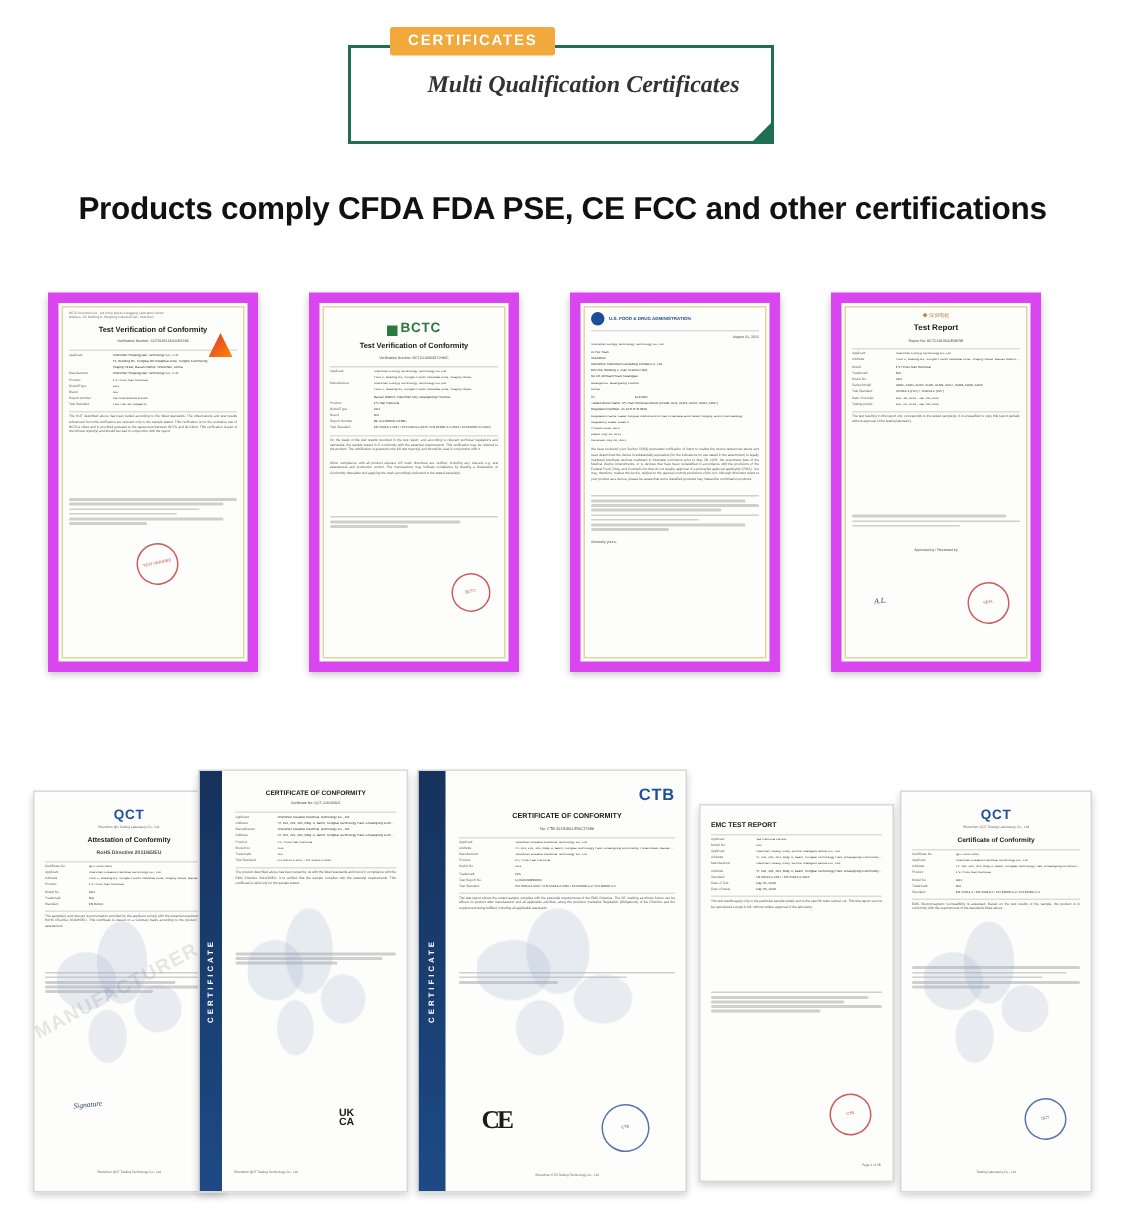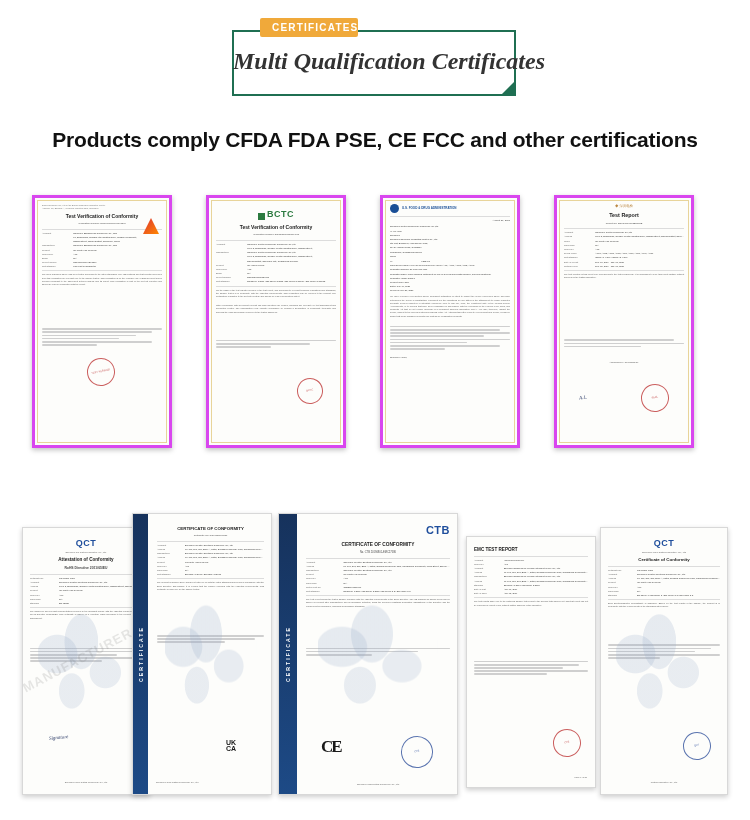--- a/index.html
+++ b/index.html
@@ -44,34 +44,34 @@
   }
   .banner-tab {
     position: absolute;
     left: 28px;
     top: 0px;
     background: #f0a93a;
     color: #ffffff;
     font-size: 10px;
     letter-spacing: 1.2px;
     font-weight: bold;
-    padding: 4px 0 4px 12px;
+    padding: 4px 12px 4px 12px;
     border-radius: 2px;
     white-space: nowrap;
   }
   .banner-title {
     position: absolute;
     left: 0;
     top: 30px;
     width: 314px;
     text-align: center;
     font-family: "Liberation Serif", serif;
     font-style: italic;
     font-weight: bold;
-    font-size: 24px;
+    font-size: 16px;
     color: #333333;
   }
 
   
   .main-heading {
     position: absolute;
     left: 0;
     top: 128px;
     width: 750px;
     text-align: center;
@@ -82,21 +82,21 @@
   }
 
   
   .cert {
     position: absolute;
     background: #fdfdfb;
     box-sizing: border-box;
     overflow: hidden;
   }
   .cert-gold {
-    border: 3px solid #d946ef;
+    border: 7px solid #d946ef;
     box-shadow: 0 2px 5px rgba(0,0,0,0.25);
   }
   .cert-gold::before {
     content: "";
     position: absolute;
     left: 2px; top: 2px; right: 2px; bottom: 2px;
     border: 1px solid #e8d49a;
     pointer-events: none;
   }
   .cert-plain {

